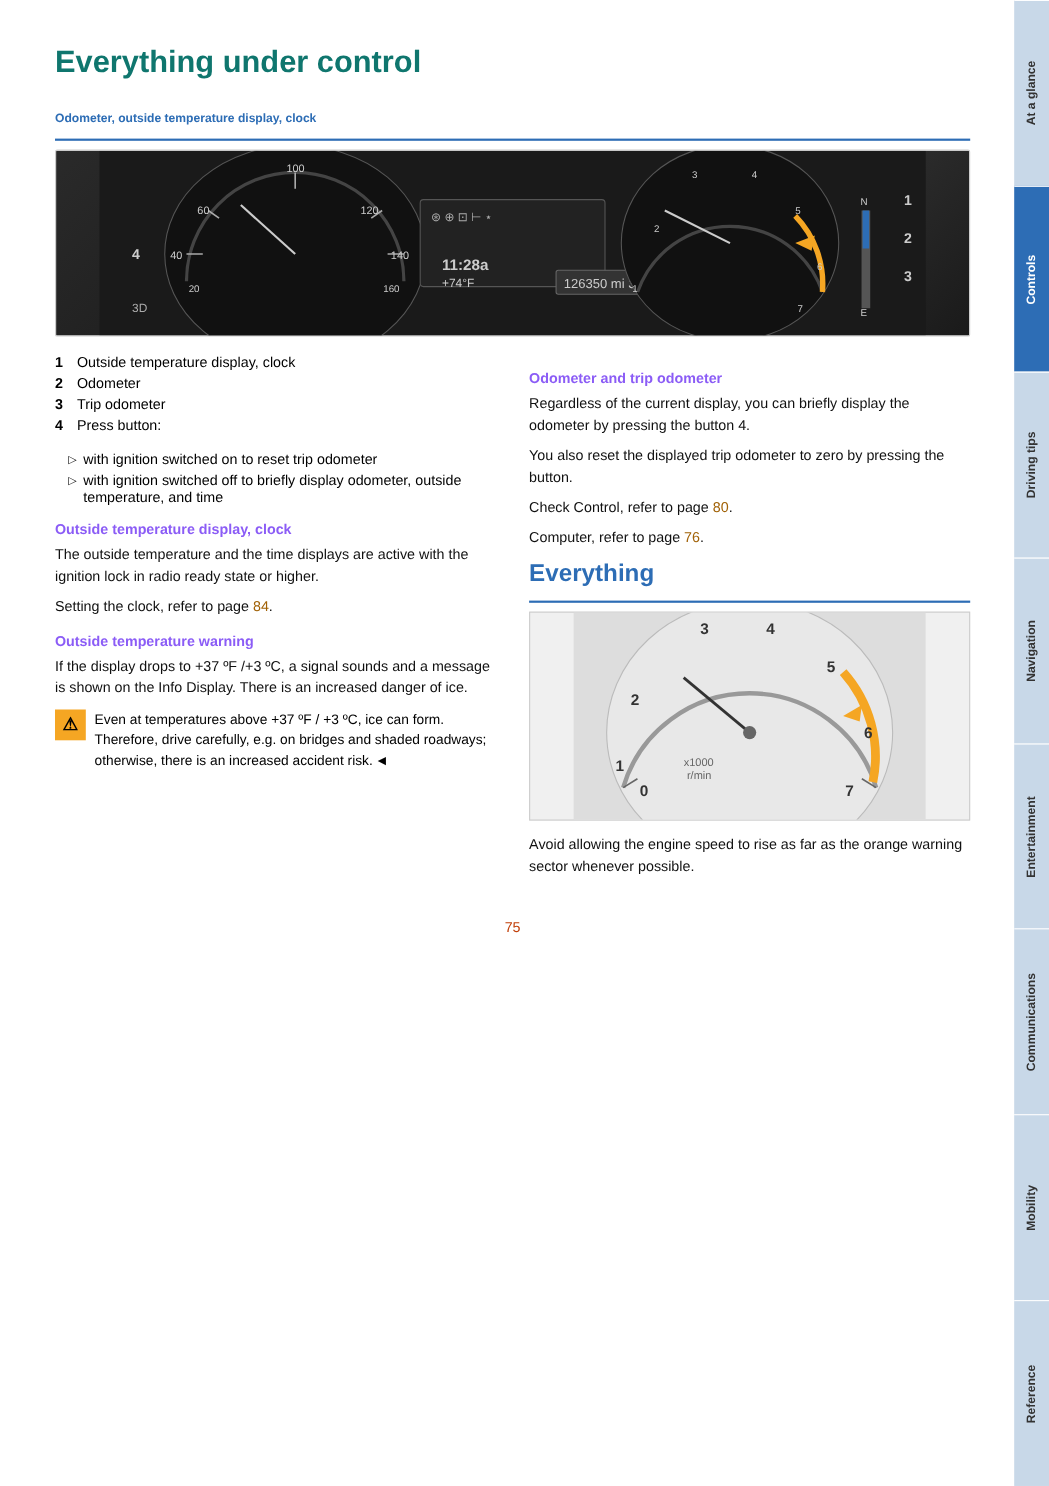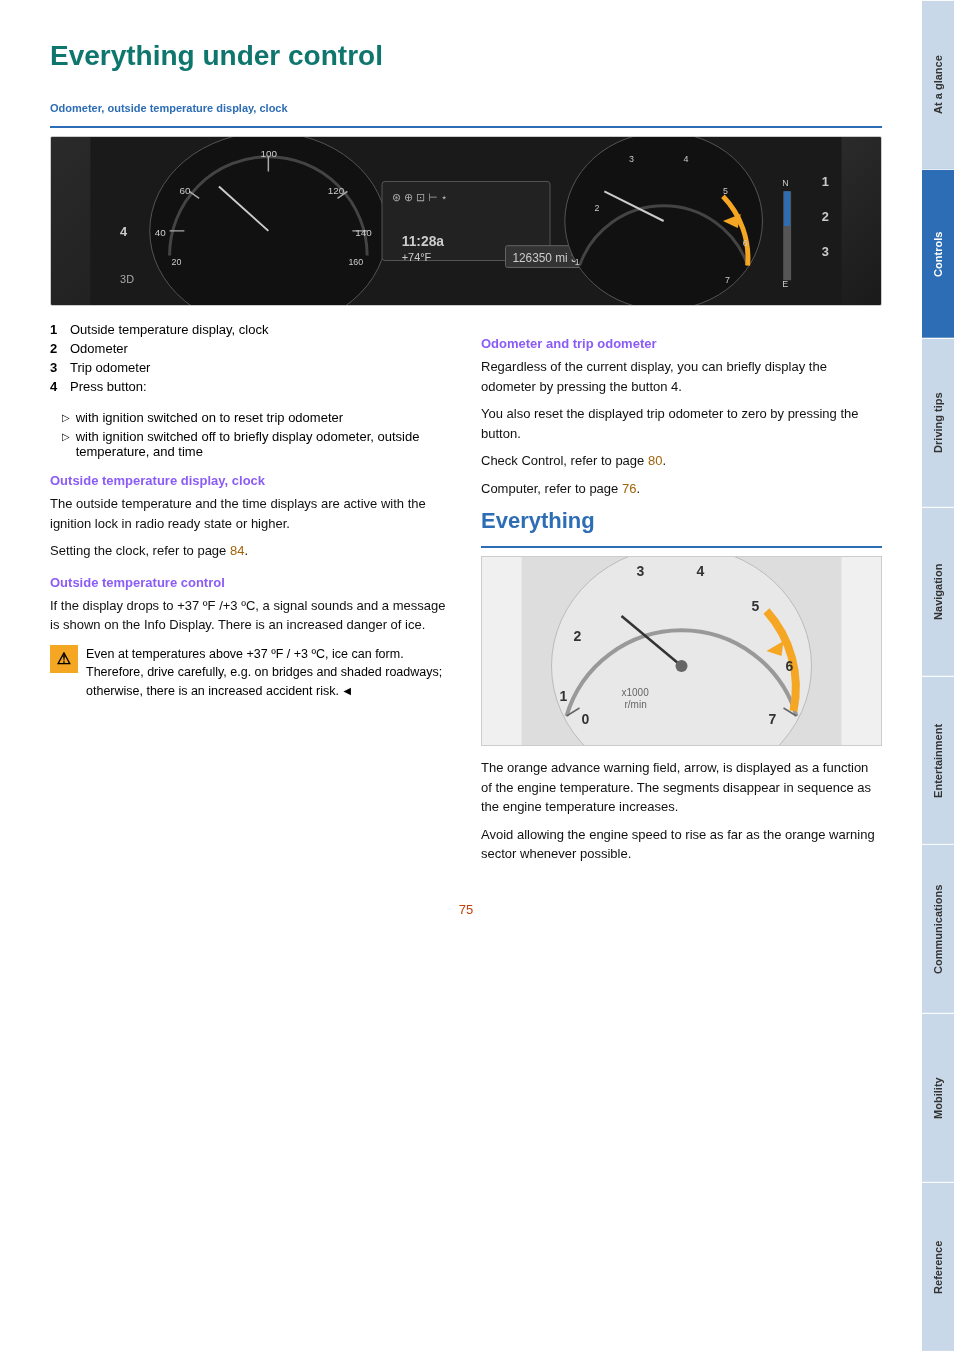--- a/index.html
+++ b/index.html
@@ -330,21 +330,21 @@
         <span>with ignition switched on to reset trip odometer</span>
       </div>
       <div class="bullet-item">
         <span>with ignition switched off to briefly display odometer, outside temperature, and time</span>
       </div>
 
       <div class="sub-heading">Outside temperature display, clock</div>
       <p>The outside temperature and the time displays are active with the ignition lock in radio ready state or higher.</p>
       <p>Setting the clock, refer to page <span class="link">84</span>.</p>
 
-      <div class="sub-heading">Outside temperature control</div>
+      <div class="sub-heading">Outside temperature warning</div>
       <p>If the display drops to +37 ºF /+3 ºC, a signal sounds and a message is shown on the Info Display. There is an increased danger of ice.</p>
       <div class="warning-box">
         <div class="warning-icon">⚠</div>
         <div class="warning-text">
           <span>Even at temperatures above +37 ºF / +3 ºC, ice can form. Therefore, drive carefully, e.g. on bridges and shaded roadways; otherwise, there is an increased accident risk.</span><span class="end-mark">◄</span>
         </div>
       </div>
     </div>
 
     <div>
@@ -386,20 +386,19 @@
             <line x1="160" y1="110" x2="100" y2="60" stroke="#333" stroke-width="2.5"></line>
             <circle cx="160" cy="110" r="6" fill="#666"></circle>
 
             <text x="100" y="140" fill="#666" font-size="10" font-family="Arial">x1000</text>
             <text x="103" y="152" fill="#666" font-size="10" font-family="Arial">r/min</text>
 
             <polygon points="245,95 262,85 260,100" fill="#f5a623"></polygon>
           </svg>
         </div>
 
-        <p>The orange advance warning field, arrow, is displayed as a function of the engine temperature. The segments disappear in sequence as the engine temperature increases.</p>
         <p>Avoid allowing the engine speed to rise as far as the orange warning sector whenever possible.</p>
       </div>
     </div>
   </div>
 
   <div class="page-number">75</div>
 </div>
 
 </body></html>

